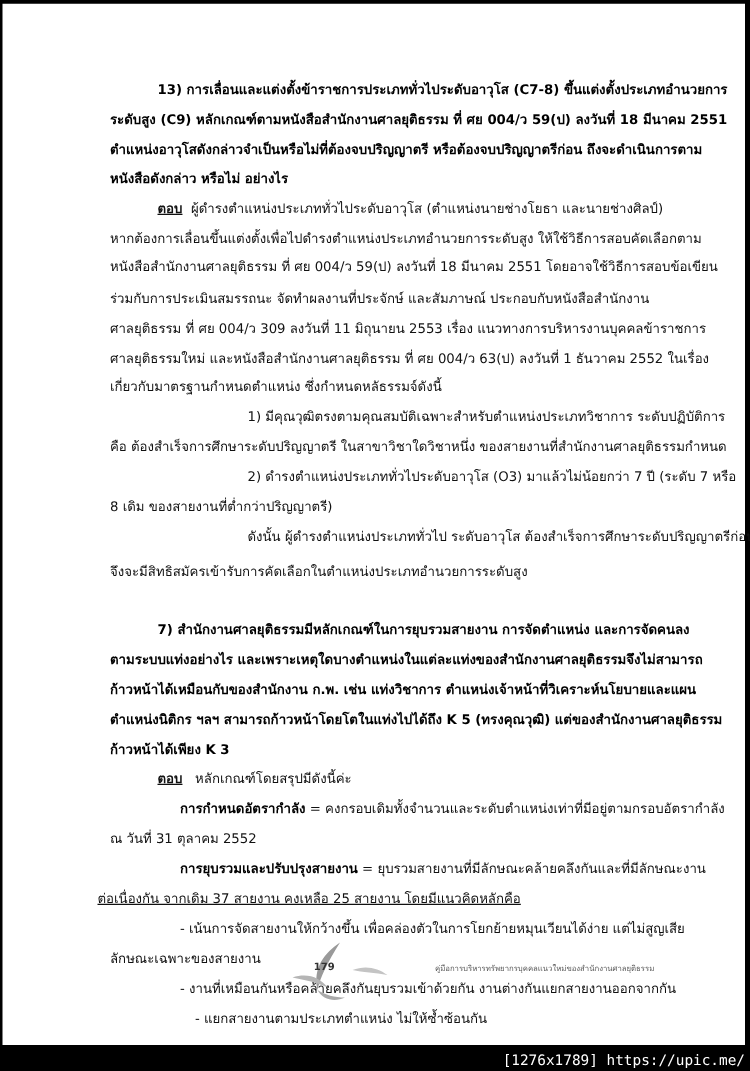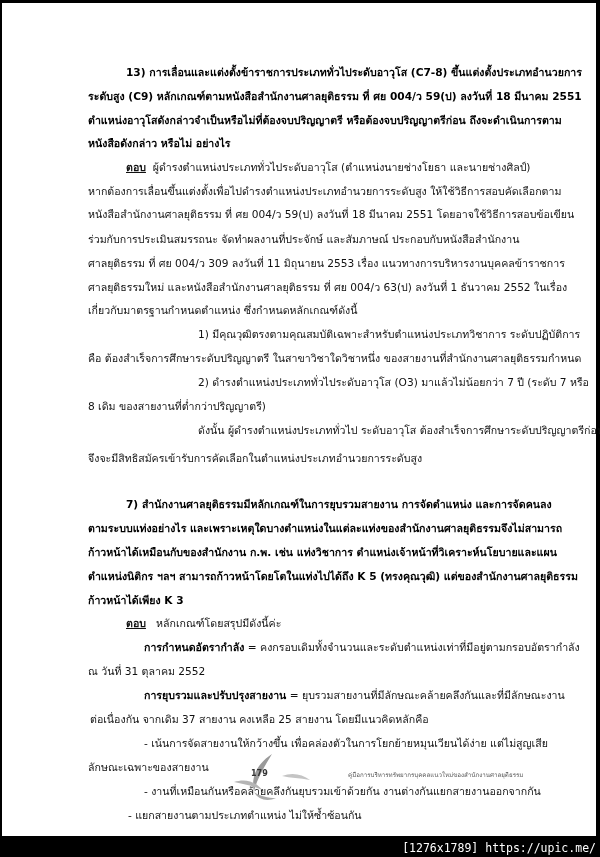--- a/index.html
+++ b/index.html
@@ -41,21 +41,21 @@
   <div class="line b" style="left:86px;top:133px;">หนังสือดังกล่าว หรือไม่ อย่างไร</div>
 
   <div class="line" style="left:124px;top:157px;">
     <span class="u">ตอบ</span>&nbsp;&nbsp;<span>ผู้ดำรงตำแหน่งประเภททั่วไประดับอาวุโส (ตำแหน่งนายช่างโยธา และนายช่างศิลป์)</span>
   </div>
   <div class="line" style="left:86px;top:181px;">หากต้องการเลื่อนขึ้นแต่งตั้งเพื่อไปดำรงตำแหน่งประเภทอำนวยการระดับสูง ให้ใช้วิธีการสอบคัดเลือกตาม</div>
   <div class="line" style="left:86px;top:204px;">หนังสือสำนักงานศาลยุติธรรม ที่ ศย 004/ว 59(ป) ลงวันที่ 18 มีนาคม 2551 โดยอาจใช้วิธีการสอบข้อเขียน</div>
   <div class="line" style="left:86px;top:229px;">ร่วมกับการประเมินสมรรถนะ จัดทำผลงานที่ประจักษ์ และสัมภาษณ์   ประกอบกับหนังสือสำนักงาน</div>
   <div class="line" style="left:86px;top:253px;">ศาลยุติธรรม ที่ ศย 004/ว 309 ลงวันที่ 11 มิถุนายน 2553 เรื่อง แนวทางการบริหารงานบุคคลข้าราชการ</div>
   <div class="line" style="left:86px;top:277px;">ศาลยุติธรรมใหม่ และหนังสือสำนักงานศาลยุติธรรม ที่ ศย 004/ว 63(ป) ลงวันที่ 1 ธันวาคม 2552 ในเรื่อง</div>
-  <div class="line" style="left:86px;top:300px;">เกี่ยวกับมาตรฐานกำหนดตำแหน่ง ซึ่งกำหนดหลักเกณฑ์ดังนี้</div>
+  <div class="line" style="left:86px;top:300px;">เกี่ยวกับมาตรฐานกำหนดตำแหน่ง ซึ่งกำหนดหลัธรรมจ์ดังนี้</div>
   <div class="line" style="left:196px;top:324px;">1)  มีคุณวุฒิตรงตามคุณสมบัติเฉพาะสำหรับตำแหน่งประเภทวิชาการ ระดับปฏิบัติการ</div>
   <div class="line" style="left:86px;top:348px;">คือ ต้องสำเร็จการศึกษาระดับปริญญาตรี ในสาขาวิชาใดวิชาหนึ่ง ของสายงานที่สำนักงานศาลยุติธรรมกำหนด</div>
   <div class="line" style="left:196px;top:372px;">2)  ดำรงตำแหน่งประเภททั่วไประดับอาวุโส (O3)    มาแล้วไม่น้อยกว่า 7 ปี (ระดับ 7 หรือ</div>
   <div class="line" style="left:86px;top:396px;">8 เดิม ของสายงานที่ต่ำกว่าปริญญาตรี)</div>
   <div class="line" style="left:196px;top:420px;">ดังนั้น ผู้ดำรงตำแหน่งประเภททั่วไป ระดับอาวุโส ต้องสำเร็จการศึกษาระดับปริญญาตรีก่อน</div>
   <div class="line" style="left:86px;top:448px;">จึงจะมีสิทธิสมัครเข้ารับการคัดเลือกในตำแหน่งประเภทอำนวยการระดับสูง</div>
 
   <div class="line b" style="left:124px;top:494px;">7)  สำนักงานศาลยุติธรรมมีหลักเกณฑ์ในการยุบรวมสายงาน การจัดตำแหน่ง  และการจัดคนลง</div>
   <div class="line b" style="left:86px;top:518px;">ตามระบบแท่งอย่างไร และเพราะเหตุใดบางตำแหน่งในแต่ละแท่งของสำนักงานศาลยุติธรรมจึงไม่สามารถ</div>
   <div class="line b" style="left:86px;top:542px;">ก้าวหน้าได้เหมือนกับของสำนักงาน  ก.พ. เช่น แท่งวิชาการ ตำแหน่งเจ้าหน้าที่วิเคราะห์นโยบายและแผน</div>
@@ -65,25 +65,25 @@
   <div class="line" style="left:124px;top:613px;">
     <span class="u">ตอบ</span>&nbsp;&nbsp;&nbsp;<span>หลักเกณฑ์โดยสรุปมีดังนี้ค่ะ</span>
   </div>
   <div class="line" style="left:142px;top:637px;">
     <span class="b">การกำหนดอัตรากำลัง</span><span> =  คงกรอบเดิมทั้งจำนวนและระดับตำแหน่งเท่าที่มีอยู่ตามกรอบอัตรากำลัง</span>
   </div>
   <div class="line" style="left:86px;top:661px;">ณ วันที่ 31 ตุลาคม 2552</div>
   <div class="line" style="left:142px;top:685px;">
     <span class="b">การยุบรวมและปรับปรุงสายงาน</span><span>  = ยุบรวมสายงานที่มีลักษณะคล้ายคลึงกันและที่มีลักษณะงาน</span>
   </div>
-  <div class="line" style="left:88px;top:709px;">ต่อเนื่องกัน  จากเดิม 37 สายงาน  คงเหลือ 25 สายงาน   โดยมีแนวคิดหลักคือ</div>
+  <div class="line" style="left:76px;top:709px;text-decoration:underline;">ต่อเนื่องกัน  จากเดิม 37 สายงาน  คงเหลือ 25 สายงาน   โดยมีแนวคิดหลักคือ</div>
   <div class="line" style="left:142px;top:733px;">- เน้นการจัดสายงานให้กว้างขึ้น เพื่อคล่องตัวในการโยกย้ายหมุนเวียนได้ง่าย  แต่ไม่สูญเสีย</div>
   <div class="line" style="left:86px;top:757px;">ลักษณะเฉพาะของสายงาน</div>
   <div class="line" style="left:142px;top:781px;">- งานที่เหมือนกันหรือคล้ายคลึงกันยุบรวมเข้าด้วยกัน  งานต่างกันแยกสายงานออกจากกัน</div>
-  <div class="line" style="left:126px;top:805px;">- แยกสายงานตามประเภทตำแหน่ง  ไม่ให้ซ้ำซ้อนกัน</div>
+  <div class="line" style="left:154px;top:805px;">- แยกสายงานตามประเภทตำแหน่ง  ไม่ให้ซ้ำซ้อนกัน</div>
 </div>
 
 <svg class="logo" width="80" height="50" viewBox="0 0 80 50">
   <path d="M40 2 C28 10, 18 22, 22 40 C24 30, 30 18, 40 2 Z" fill="#9a9a9a"></path>
   <path d="M2 30 C14 26, 24 30, 30 38 C22 34, 12 32, 2 30 Z" fill="#b5b5b5"></path>
   <path d="M50 24 C60 20, 70 22, 78 28 C68 26, 58 26, 50 24 Z" fill="#c4c4c4"></path>
   <path d="M22 40 C26 48, 36 50, 44 46 C36 46, 28 44, 22 40 Z" fill="#aaaaaa"></path>
 </svg>
 <div class="footer-num">179</div>
 <div class="footer-text">คู่มือการบริหารทรัพยากรบุคคลแนวใหม่ของสำนักงานศาลยุติธรรม</div>

